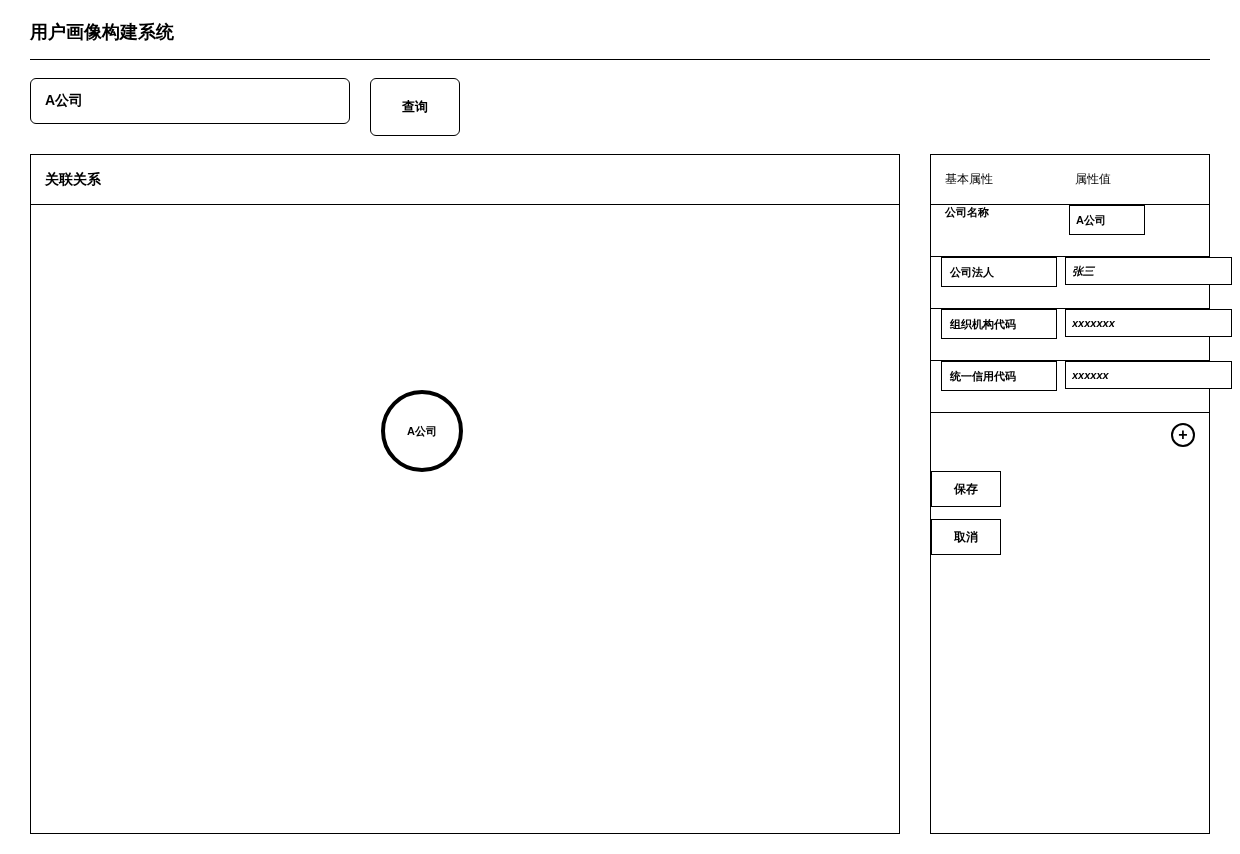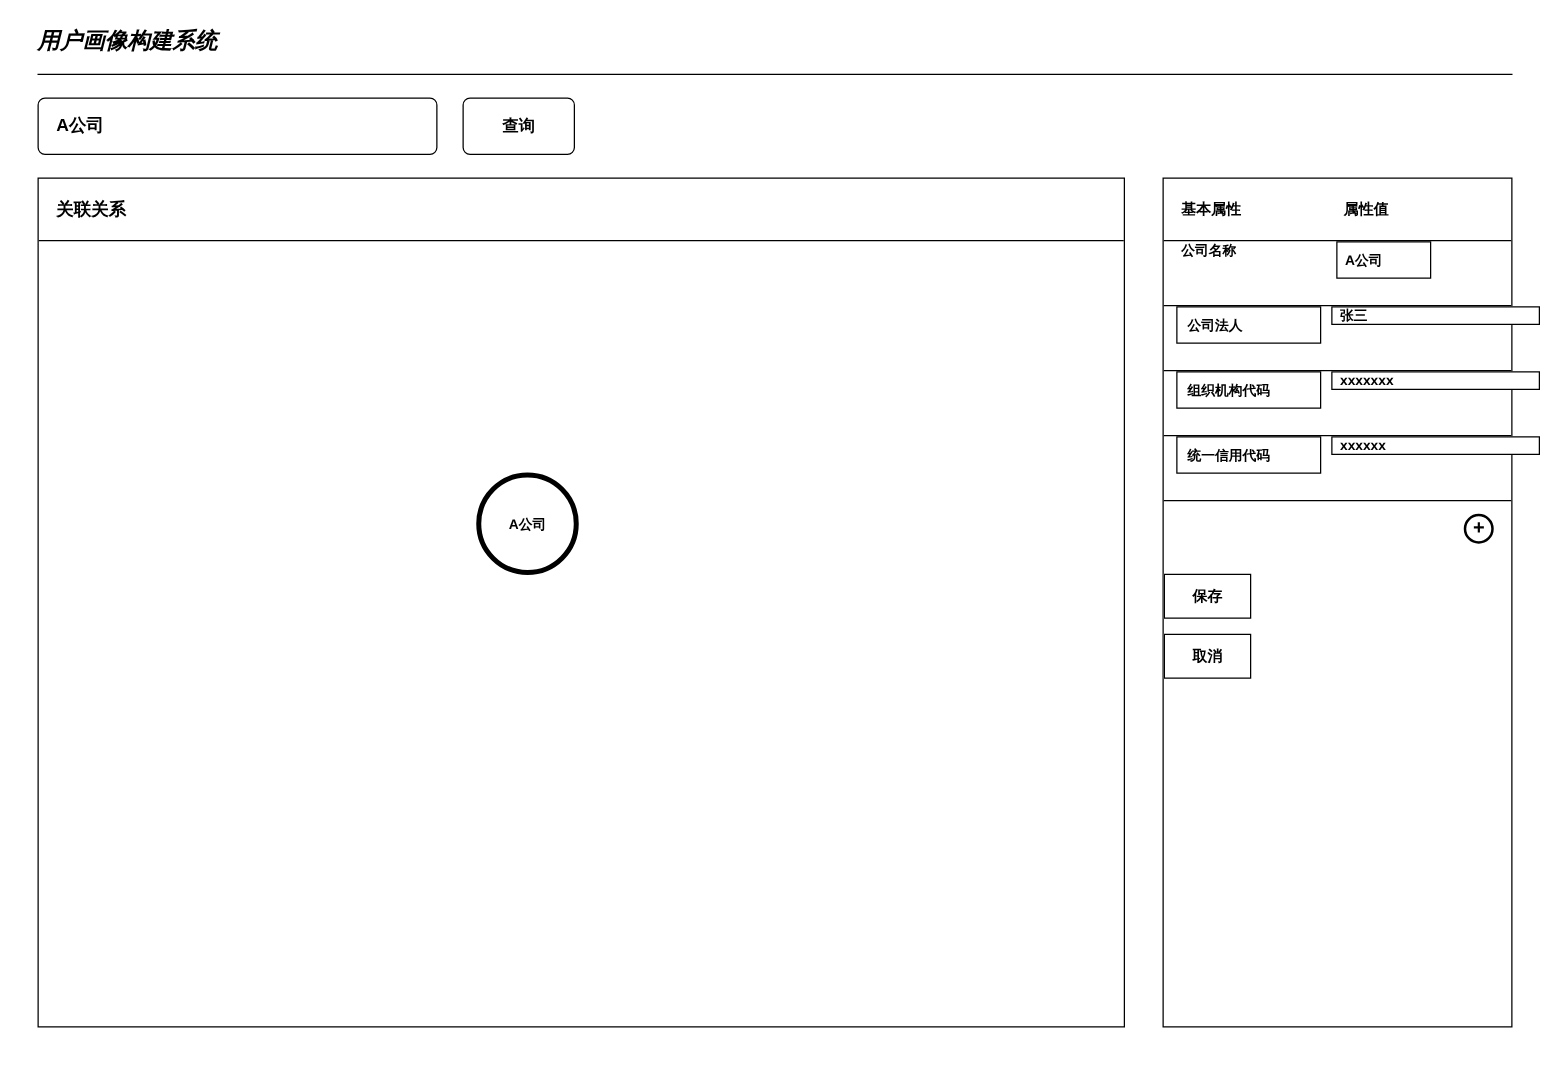--- a/index.html
+++ b/index.html
@@ -9,39 +9,38 @@
       width: 1240px;
       height: 854px;
       padding: 20px 30px;
     }
     .page-title {
       font-size: 18px;
       font-weight: bold;
       padding-bottom: 15px;
       border-bottom: 1.5px solid #000;
       margin-bottom: 18px;
-      font-style: italic;
     }
     .search-row {
       display: flex;
       gap: 20px;
       margin-bottom: 18px;
     }
     .search-input {
       width: 320px;
       height: 46px;
       border: 1.5px solid #000;
       border-radius: 6px;
       padding: 0 14px;
       font-size: 14px;
       font-weight: bold;
     }
     .query-btn {
       width: 90px;
-      height: 46px;
+      height: 58px;
       border: 1.5px solid #000;
       border-radius: 6px;
       background: #fff;
       font-size: 13px;
       font-weight: bold;
       cursor: pointer;
     }
     .main-row {
       display: flex;
       gap: 30px;
@@ -97,21 +96,21 @@
       width: 280px;
       height: 680px;
       border: 1.5px solid #000;
     }
     .attr-header {
       height: 50px;
       border-bottom: 1.5px solid #000;
       display: flex;
       align-items: center;
       font-size: 12px;
-      font-weight: bold;
+      font-weight: normal;
     }
     .attr-header .col-label { flex: 0 0 140px; padding-left: 14px; }
     .attr-header .col-value { flex: 1; padding-left: 4px; }
     .attr-row {
       height: 52px;
       display: flex;
       align-items: flex-start;
       border-bottom: 1px solid #000;
       padding: 0 10px;
       gap: 8px;
@@ -137,25 +136,26 @@
       height: 30px;
       border: 1.5px solid #000;
       display: flex;
       align-items: center;
       padding: 0 6px;
       font-size: 11px;
       font-weight: bold;
     }
     .attr-value-input {
       flex: 0 0 76px;
-      height: 15px;
+      height: 28px;
       border: 1.5px solid #000;
       padding: 0 6px;
       font-size: 11px;
       font-weight: bold;
+      font-style: italic;
     }
     .add-row {
       display: flex;
       justify-content: flex-end;
       padding: 10px 14px 4px 0;
     }
     .add-circle {
       width: 24px;
       height: 24px;
       border: 2px solid #000;

